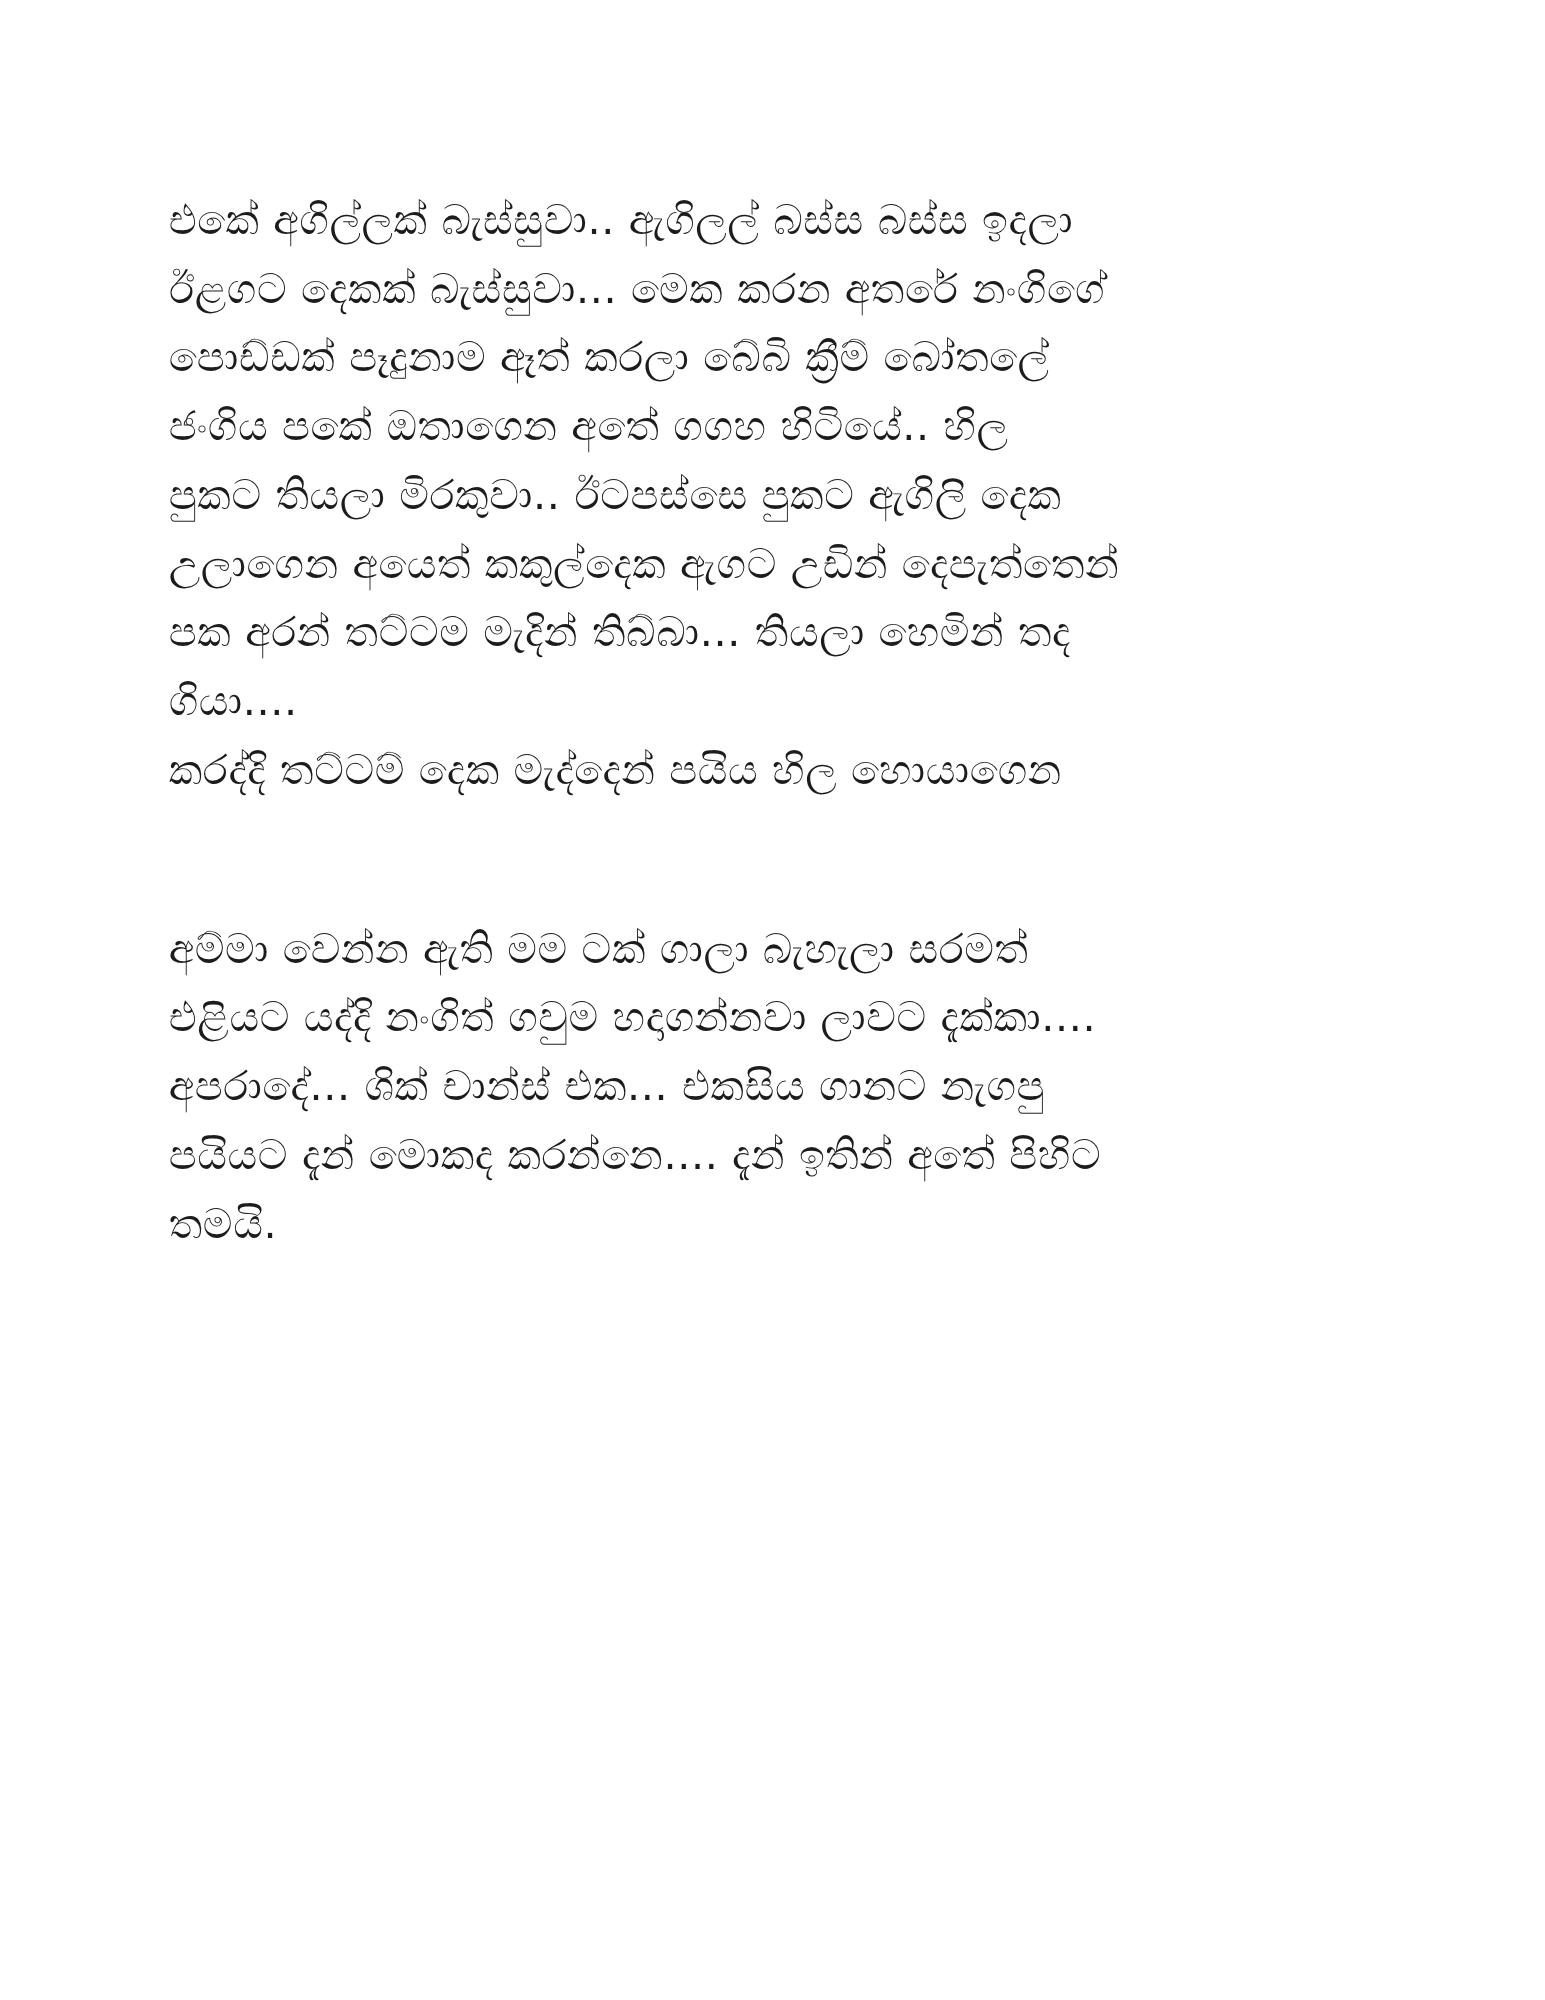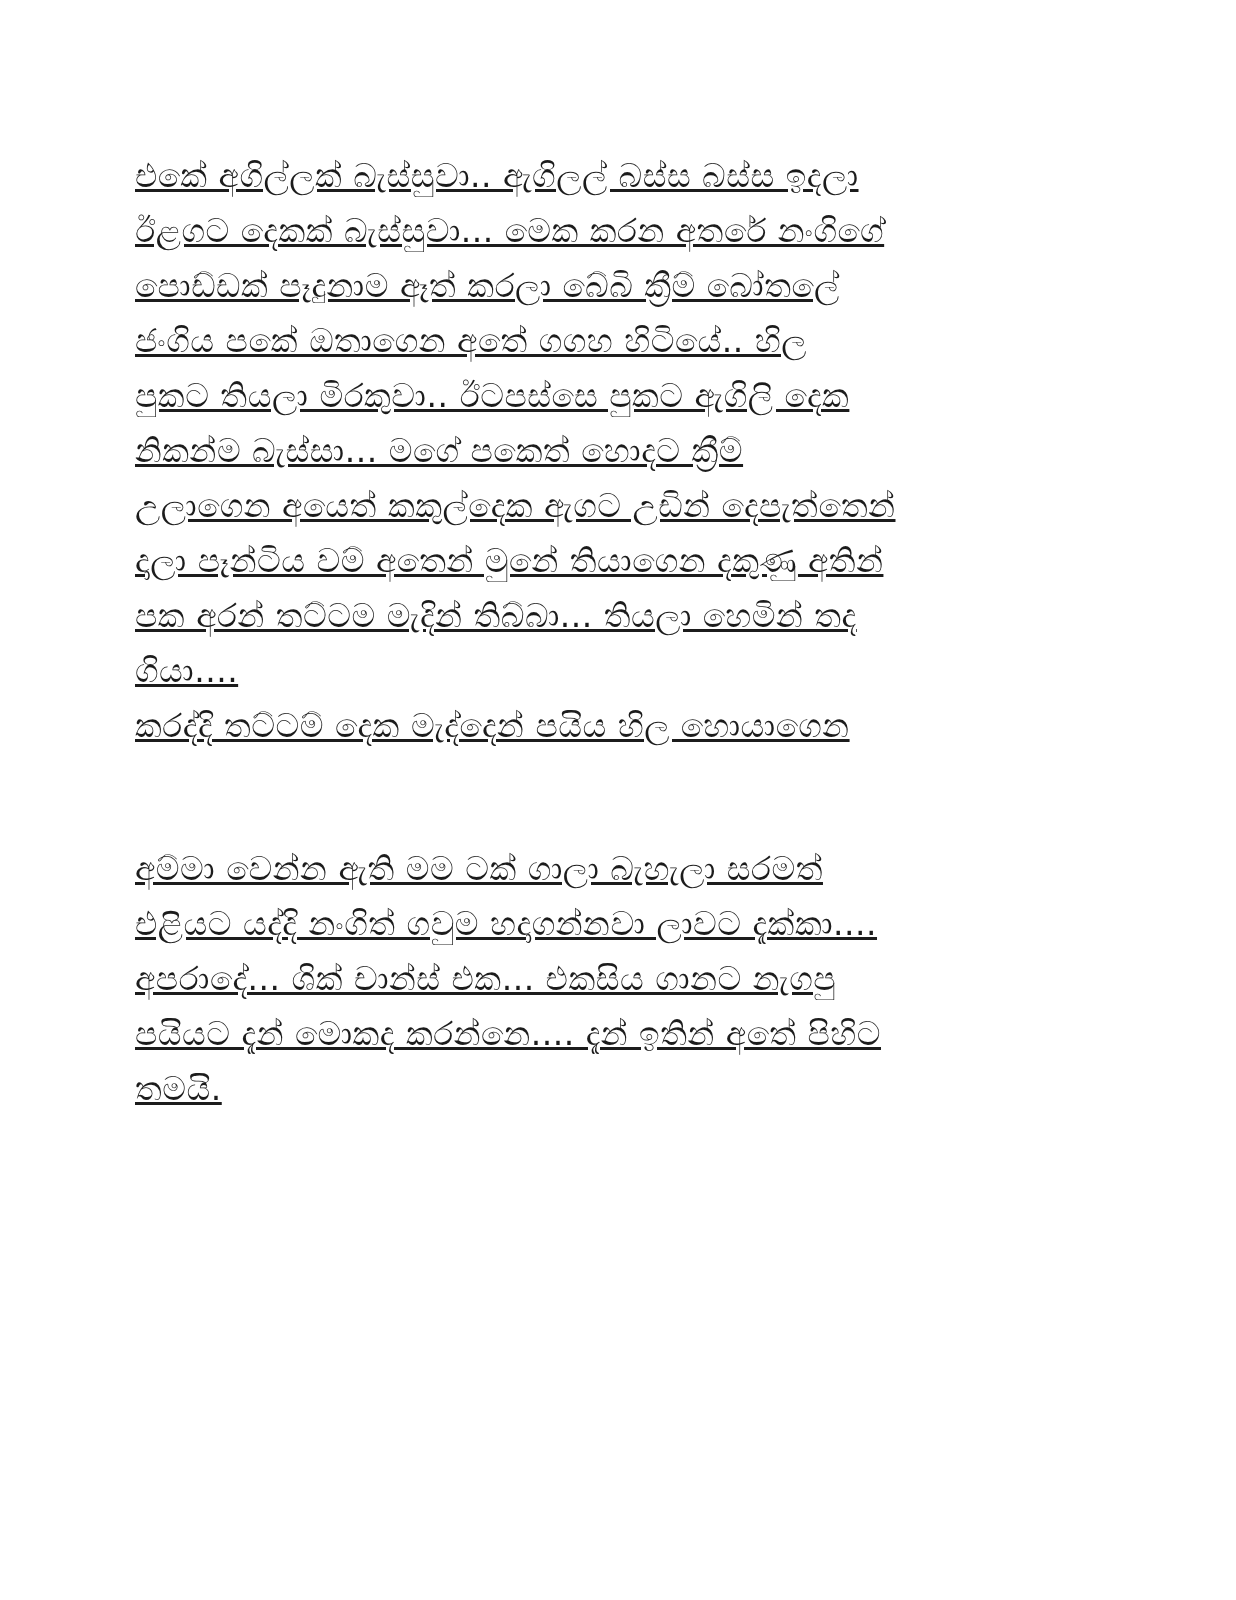--- a/index.html
+++ b/index.html
@@ -17,44 +17,41 @@
   }
   .doc-body {
     position: absolute;
     left: 135px;
     top: 148px;
     width: 950px;
     color: #1c1c1c;
   }
   .para {
     margin: 0 0 88px 0;
-    text-decoration: underline;
   }
   .line {
     font-size: 33px;
     line-height: 55px;
     white-space: nowrap;
     letter-spacing: 0.5px;
     font-weight: 400;
   }
 </style>
 </head>
 <body>
 
 <div class="page">
   <div class="doc-body" id="doc-body" style="color: rgb(28, 28, 28);">
       <div class="para">
         <div class="line">එකේ අගිල්ලක් බැස්සුවා.. ඇගිලල් බස්ස බස්ස ඉදලා</div>
         <div class="line">ඊළගට දෙකක් බැස්සුවා... මෙක කරන අතරේ නංගිගේ</div>
         <div class="line">පොඩ්ඩක් පෑදුනාම ඈත් කරලා බේබි ක්‍රීම් බෝතලේ</div>
         <div class="line">ජංගිය පකේ ඔතාගෙන අතේ ගගහ හිටියේ.. හිල</div>
         <div class="line">පුකට තියලා මිරකුවා.. ඊටපස්සෙ පුකට ඇගිලි දෙක</div>
-        <div class="line">නිකන්ම බැස්සා... මගේ පකෙත් හොදට ක්‍රීම්</div>
         <div class="line">උලාගෙන අයෙත් කකුල්දෙක ඇගට උඩින් දෙපැත්තෙන්</div>
-        <div class="line">දාලා පෑන්ටිය වම් අතෙන් මුනේ තියාගෙන දකුණු අතින්</div>
         <div class="line">පක අරන් තට්ටම මැදින් තිබ්බා... තියලා හෙමින් තද</div>
         <div class="line">ගියා....</div>
         <div class="line">කරද්දි තට්ටම් දෙක මැද්දෙන් පයිය හිල හොයාගෙන</div>
       </div>
       <div class="para">
         <div class="line">අම්මා වෙන්න ඇති මම ටක් ගාලා බැහැලා සරමත්</div>
         <div class="line">එළියට යද්දි නංගිත් ගවුම හදාගන්නවා ලාවට දැක්කා....</div>
         <div class="line">අපරාදේ... ශික් චාන්ස් එක... එකසිය ගානට නැගපු</div>
         <div class="line">පයියට දැන් මොකද කරන්නෙ.... දැන් ඉතින් අතේ පිහිට</div>
         <div class="line">තමයි.</div>

